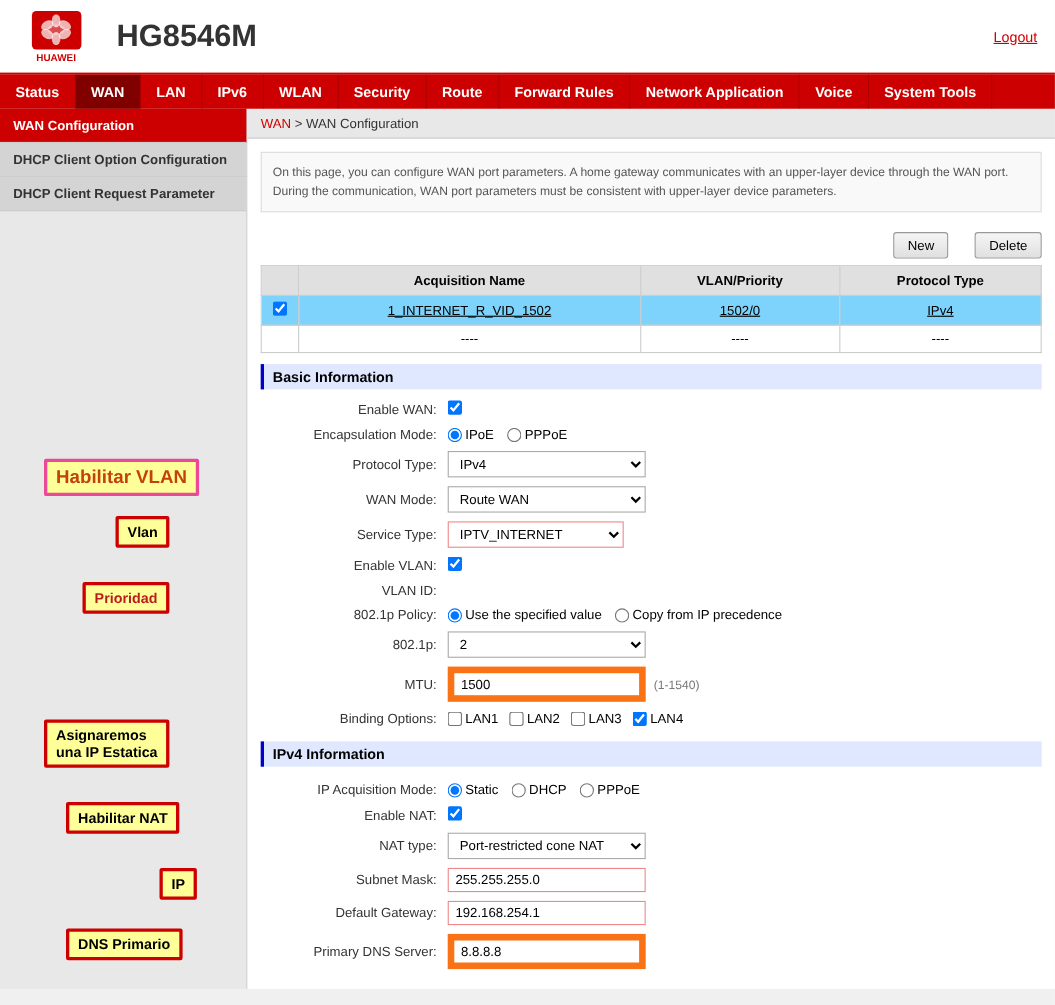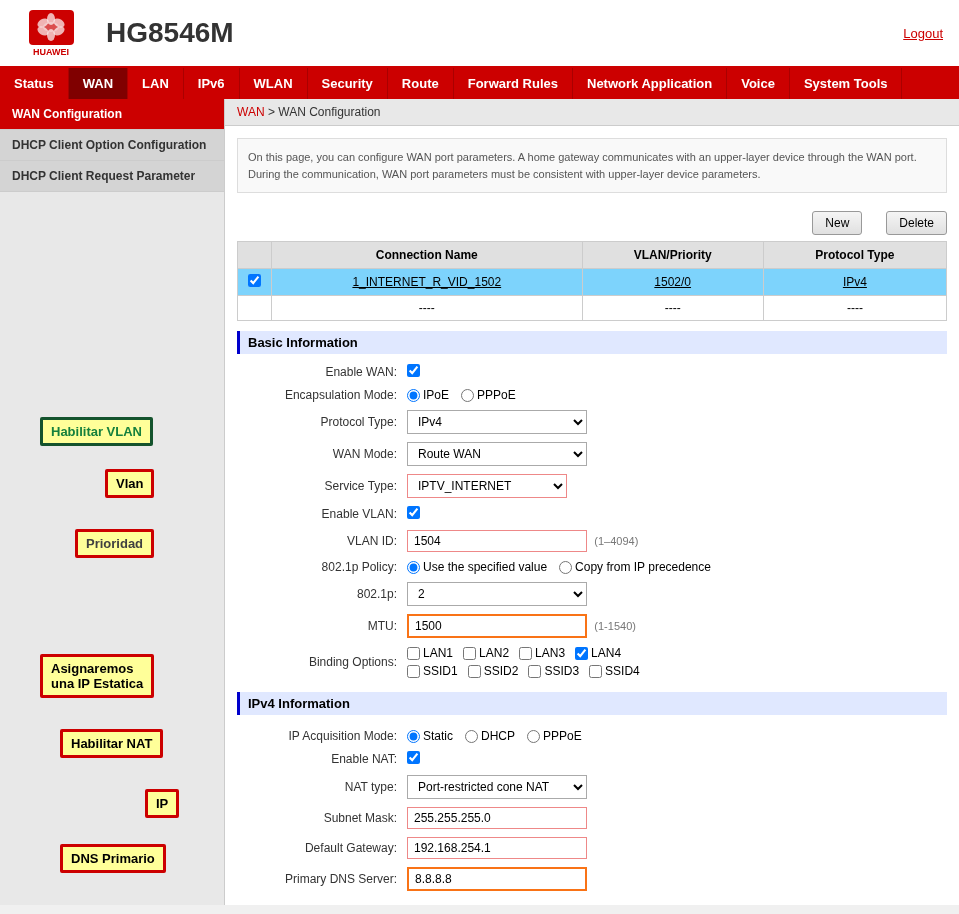--- a/index.html
+++ b/index.html
@@ -43,21 +43,21 @@
     .config-table td { border: 1px solid #ccc; padding: 5px 10px; text-align: center; font-size: 12px; }
     .config-table .checkbox-col { width: 30px; }
 
     
     .form-section { margin: 10px 12px; }
     .section-title { font-weight: bold; font-size: 13px; color: #000; background: #e0e8ff; padding: 4px 8px; border-left: 3px solid #0000cc; margin-bottom: 6px; }
     .form-row { display: flex; align-items: center; padding: 4px 0; }
     .form-label { width: 170px; text-align: right; padding-right: 10px; color: #333; font-size: 12px; }
     .form-control { flex: 1; }
     .form-input { border: 1px solid #e88; padding: 3px 6px; font-size: 12px; width: 180px; }
-    .form-input-normal { border: 2px solid #f97316; padding: 3px 6px; font-size: 12px; width: 180px; }
+    .form-input-normal { border: 6px solid #f97316; padding: 3px 6px; font-size: 12px; width: 180px; }
     .form-select { border: 1px solid #aaa; padding: 3px 6px; font-size: 12px; width: 180px; background: #fff; }
     .form-select-highlight { border: 1px solid #e88; padding: 3px 6px; font-size: 12px; width: 160px; background: #fff; }
     .hint-text { color: #777; font-size: 11px; margin-left: 4px; }
 
     
     .radio-group { display: flex; align-items: center; gap: 12px; }
     .radio-group label { display: flex; align-items: center; gap: 3px; cursor: pointer; }
     .checkbox-group { display: flex; align-items: center; gap: 10px; flex-wrap: wrap; }
     .checkbox-group label { display: flex; align-items: center; gap: 3px; cursor: pointer; }
 
@@ -128,21 +128,21 @@
 
       <div class="toolbar">
         <button class="btn btn-new">New</button>
         <button class="btn">Delete</button>
       </div>
 
       <table class="config-table">
         <thead>
           <tr>
             <th class="checkbox-col"></th>
-            <th>Connection Name</th>
+            <th>Acquisition Name</th>
             <th>VLAN/Priority</th>
             <th>Protocol Type</th>
           </tr>
         </thead>
         <tbody>
           <tr class="selected-row">
             <td><input type="checkbox" checked="" style=""></td>
             <td>1_INTERNET_R_VID_1502</td>
             <td>1502/0</td>
             <td>IPv4</td>
@@ -215,24 +215,20 @@
 
         <div class="form-row">
           <div class="form-label">Enable VLAN:</div>
           <div class="form-control">
             <input type="checkbox" checked="" style="">
           </div>
         </div>
 
         <div class="form-row">
           <div class="form-label">VLAN ID:</div>
-          <div class="form-control">
-            <input type="text" class="form-input" value="1504" style="">
-            <span class="hint-text">(1–4094)</span>
-          </div>
         </div>
 
         <div class="form-row">
           <div class="form-label">802.1p Policy:</div>
           <div class="form-control radio-group">
             <label>
               <input type="radio" name="policy" checked="" style="">
               <span>Use the specified value</span>
             </label>
             <label>
@@ -264,26 +260,20 @@
 
         <div class="form-row">
           <div class="form-label">Binding Options:</div>
           <div class="form-control">
             <div class="checkbox-group">
               <label><input type="checkbox" style=""> LAN1</label>
               <label><input type="checkbox" style=""> LAN2</label>
               <label><input type="checkbox" style=""> LAN3</label>
               <label><input type="checkbox" checked="" style=""> LAN4</label>
             </div>
-            <div class="checkbox-group" style="margin-top:4px;">
-              <label><input type="checkbox" style=""> SSID1</label>
-              <label><input type="checkbox" style=""> SSID2</label>
-              <label><input type="checkbox" style=""> SSID3</label>
-              <label><input type="checkbox" style=""> SSID4</label>
-            </div>
           </div>
         </div>
       </div>
 
       <div class="ipv4-section-title">IPv4 Information</div>
 
       <div class="form-section">
         <div class="form-row">
           <div class="form-label">IP Acquisition Mode:</div>
           <div class="form-control radio-group">
@@ -337,25 +327,25 @@
 
         <div class="form-row">
           <div class="form-label">Primary DNS Server:</div>
           <div class="form-control">
             <input type="text" class="form-input-normal" value="8.8.8.8" style="">
           </div>
         </div>
 
       </div>
 
-      <div style="position:absolute; left:-185px; top:318px; border:3px solid #14532d; background:#ffff99; padding:4px 8px; font-size:13px; font-weight:bold; color:#15803d; border-radius:2px; z-index:10;">Habilitar VLAN</div>
+      <div style="position:absolute; left:-185px; top:318px; border:3px solid #ec4899; background:#ffff99; padding:4px 8px; font-size:17px; font-weight:bold; color:#c2410c; border-radius:2px; z-index:10;">Habilitar VLAN</div>
 
       <div style="position:absolute; left:-120px; top:370px; border:3px solid #cc0000; background:#ffff99; padding:4px 8px; font-size:13px; font-weight:bold; color:#000; border-radius:2px; z-index:10;">Vlan</div>
 
-      <div style="position:absolute; left:-150px; top:430px; border:3px solid #cc0000; background:#ffff99; padding:4px 8px; font-size:13px; font-weight:bold; color:#404040; border-radius:2px; z-index:10;">Prioridad</div>
+      <div style="position:absolute; left:-150px; top:430px; border:3px solid #cc0000; background:#ffff99; padding:4px 8px; font-size:13px; font-weight:bold; color:#b91c1c; border-radius:2px; z-index:10;">Prioridad</div>
 
       <div style="position:absolute; left:-185px; top:555px; border:3px solid #cc0000; background:#ffff99; padding:4px 8px; font-size:13px; font-weight:bold; color:#000; border-radius:2px; z-index:10; white-space:pre;">Asignaremos
 una IP Estatica</div>
 
       <div style="position:absolute; left:-165px; top:630px; border:3px solid #cc0000; background:#ffff99; padding:4px 8px; font-size:13px; font-weight:bold; color:#000; border-radius:2px; z-index:10;">Habilitar NAT</div>
 
       <div style="position:absolute; left:-80px; top:690px; border:3px solid #cc0000; background:#ffff99; padding:4px 8px; font-size:13px; font-weight:bold; color:#000; border-radius:2px; z-index:10;">IP</div>
 
       <div style="position:absolute; left:-165px; top:745px; border:3px solid #cc0000; background:#ffff99; padding:4px 8px; font-size:13px; font-weight:bold; color:#000; border-radius:2px; z-index:10;">DNS Primario</div>
 

